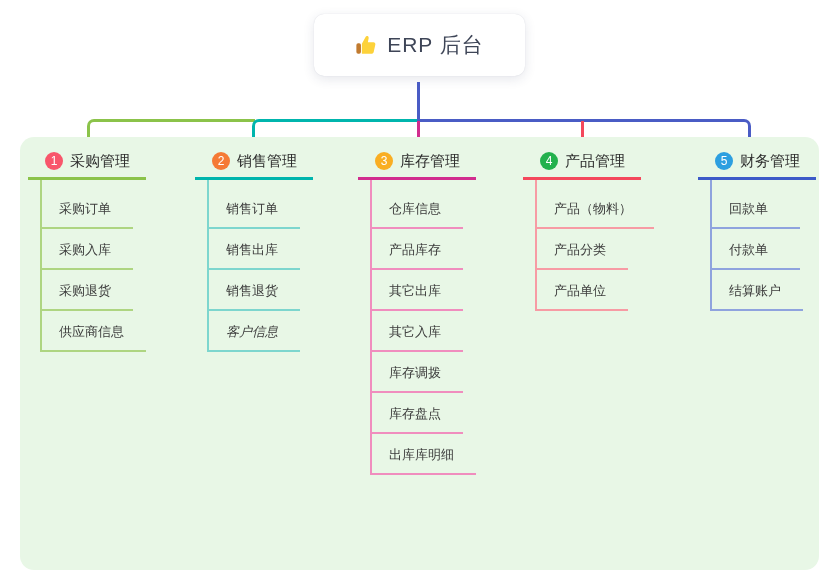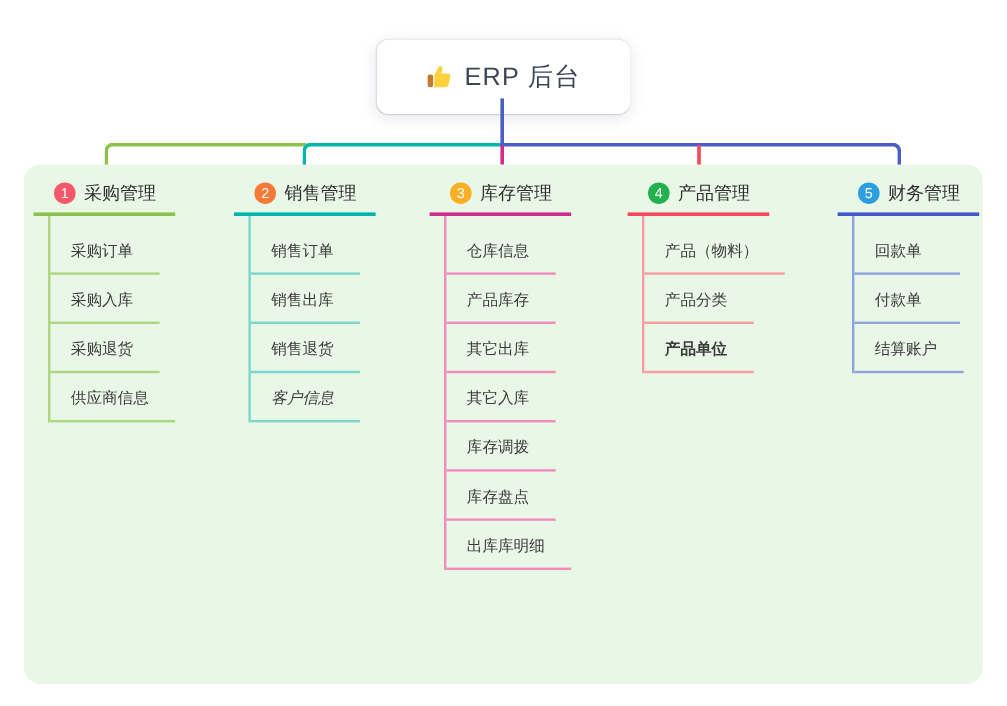--- a/index.html
+++ b/index.html
@@ -2,21 +2,21 @@
 <html><head>
 <meta charset="utf-8">
 <style>
   html,body{margin:0;padding:0;background:#fff;}
   #stage{
     position:relative;width:839px;height:588px;overflow:hidden;background:#ffffff;
     font-family:"Liberation Sans","DejaVu Sans",sans-serif;
   }
   
   .root-node{
-    position:absolute;left:314px;top:33px;width:211px;height:62px;
+    position:absolute;left:314px;top:14px;width:211px;height:62px;
     background:#ffffff;border-radius:10px;
     box-shadow:0 3px 12px rgba(40,50,90,.12), 0 0 1px rgba(40,50,90,.18);
     display:flex;align-items:center;justify-content:center;gap:10px;
   }
   .root-label{font-size:21px;color:#3e4557;font-weight:500;letter-spacing:1px;}
   .root-icon{display:inline-flex;align-items:center;}
   
   .conn{position:absolute;box-sizing:border-box;}
   #c-stem{left:417px;top:82px;width:3px;height:39px;}
   #c-elbow-1{left:87px;top:119px;width:168px;height:27px;
@@ -127,21 +127,21 @@
     </div>
 
     <div class="branch">
       <div class="branch-title" style="border-bottom-color: rgb(244, 72, 92);">
         <span class="badge" style="background: rgb(35, 177, 77);">4</span>
         <span class="branch-label">产品管理</span>
       </div>
       <ul class="children" style="border-left-color: rgb(247, 155, 164);">
           <li style="border-bottom-color: rgb(247, 155, 164);">产品（物料）</li>
           <li style="border-bottom-color: rgb(247, 155, 164);">产品分类</li>
-          <li style="border-bottom-color: rgb(247, 155, 164); font-weight: bold;">产品单位</li>
+          <li style="border-bottom-color: rgb(247, 155, 164);">产品单位</li>
         </ul>
     </div>
 
     <div class="branch">
       <div class="branch-title" style="border-bottom-color: rgb(61, 90, 200);">
         <span class="badge" style="background: rgb(45, 159, 224);">5</span>
         <span class="branch-label">财务管理</span>
       </div>
       <ul class="children" style="border-left-color: rgb(143, 163, 222);">
           <li style="border-bottom-color: rgb(143, 163, 222);">回款单</li>

